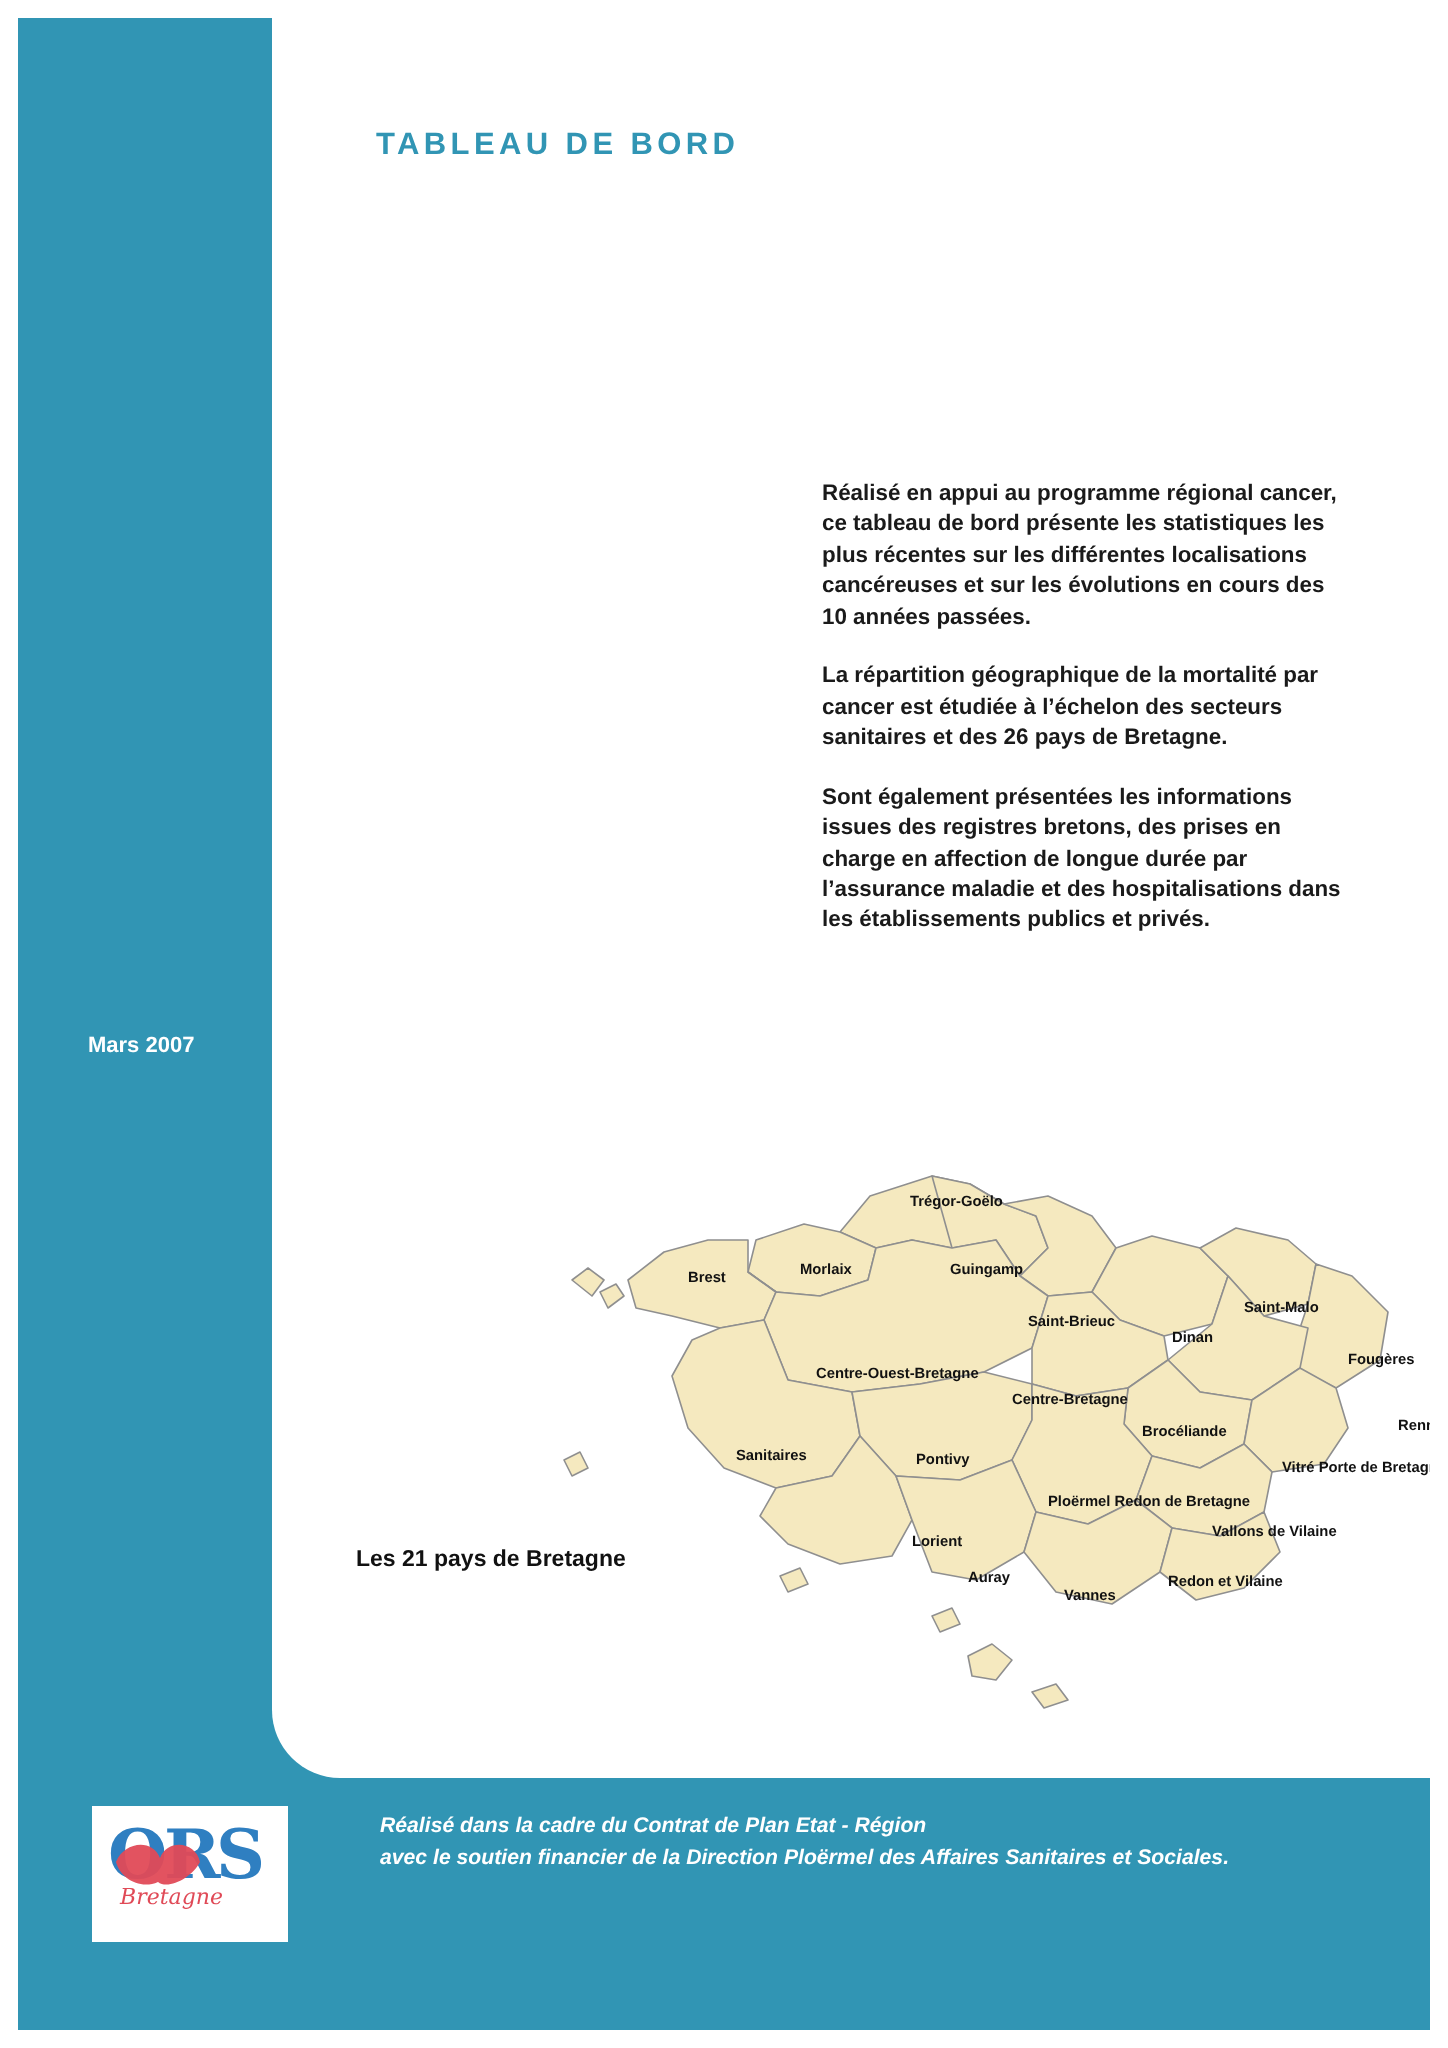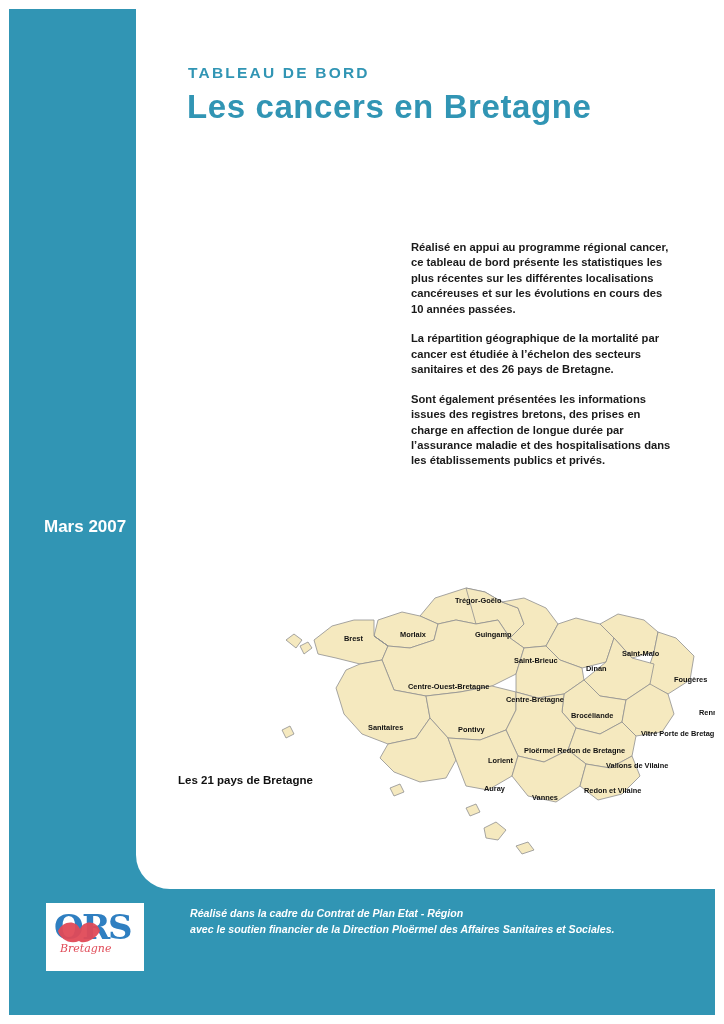--- a/index.html
+++ b/index.html
@@ -97,21 +97,21 @@
     font-weight: bold;
     line-height: 1.38;
     color: #1a1a1a;
   }
 
   
   .pub-date {
     position: absolute;
     left: 44px;
     top: 517px;
-    font-size: 17px;
+    font-size: 11px;
     font-weight: bold;
     color: #ffffff;
     z-index: 20;
   }
 
   
   .map-caption {
     position: absolute;
     left: 178px;
     top: 774px;
@@ -190,21 +190,20 @@
 </head>
 <body>
 
 <div class="page">
 
   <div class="teal-bg"></div>
   <div class="white-panel"></div>
   <div class="white-top"></div>
 
   <div class="kicker">TABLEAU  DE  BORD</div>
-  <div class="main-title">Les cancers en Bretagne</div>
 
   <div class="intro">
     <p>Réalisé en appui au programme régional cancer, ce tableau de bord présente les statistiques les plus récentes sur les différentes localisations cancéreuses et sur les évolutions en cours des 10 années passées.</p>
     <p>La répartition géographique de la mortalité par cancer est étudiée à l’échelon des secteurs sanitaires et des 26 pays de Bretagne.</p>
     <p>Sont également présentées les informations issues des registres bretons, des prises en charge en affection de longue durée par l’assurance maladie et des hospitalisations dans les établissements publics et privés.</p>
   </div>
 
   <div class="pub-date">Mars 2007</div>
 
   <div class="map-caption">Les 21 pays de Bretagne</div>
@@ -255,21 +254,21 @@
     <div class="map-label" style="left:404px;top:147px;">Fougères</div>
     <div class="map-label" style="left:138px;top:154px;">Centre-Ouest-Bretagne</div>
     <div class="map-label" style="left:236px;top:167px;">Centre-Bretagne</div>
     <div class="map-label" style="left:301px;top:183px;">Brocéliande</div>
     <div class="map-label" style="left:393px;top:180px;padding-left:36px;">Rennes</div>
     <div class="map-label" style="left:98px;top:195px;">Sanitaires</div>
     <div class="map-label" style="left:188px;top:197px;">Pontivy</div>
     <div class="map-label" style="left:254px;top:218px;">Ploërmel Redon de Bretagne</div>
     <div class="map-label" style="left:371px;top:201px;">Vitré Porte de Bretagne</div>
     <div class="map-label" style="left:336px;top:233px;">Vallons de Vilaine</div>
-    <div class="map-label" style="left:186px;top:228px;margin-left:32px;">Lorient</div>
+    <div class="map-label" style="left:186px;top:238px;">Lorient</div>
     <div class="map-label" style="left:214px;top:256px;">Auray</div>
     <div class="map-label" style="left:262px;top:265px;">Vannes</div>
     <div class="map-label" style="left:314px;top:258px;">Redon et Vilaine</div>
   </div>
 
   <div class="footer-rule"></div>
 
   <div class="logo-box">
     <div class="logo-inner">
       <svg width="98" height="46" viewBox="0 0 98 46">

